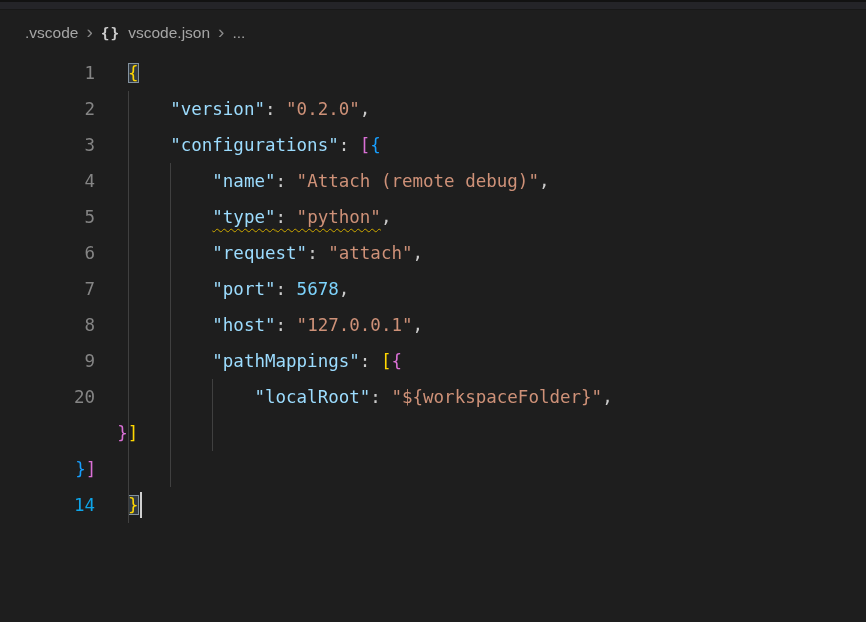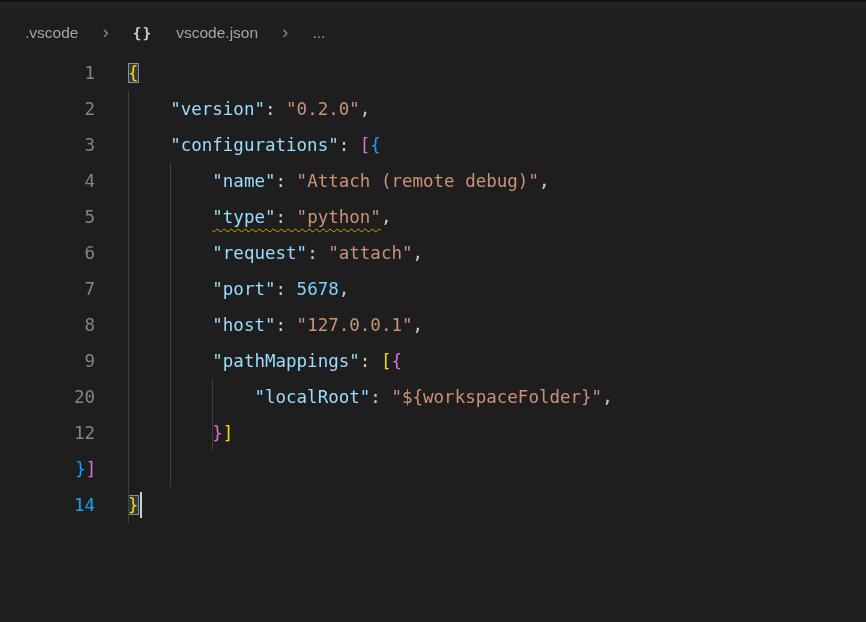--- a/index.html
+++ b/index.html
@@ -17,21 +17,21 @@
     background: #242428;
     border-top: 2px solid #121212;
     border-bottom: 1px solid #181818;
   }
 
   
   .breadcrumb {
     height: 45px;
     display: flex;
     align-items: center;
-    gap: 24px;
+    gap: 8px;
     padding-left: 25px;
     font-family: "Liberation Sans", sans-serif;
     font-size: 15.5px;
     color: #a6a6a6;
   }
   .breadcrumb .crumb { cursor: pointer; }
   .breadcrumb .sep {
     color: #8a8a8a;
     font-size: 19px;
     line-height: 1;
@@ -159,21 +159,20 @@
       </div>
       <div class="line">
         <span class="ln">9</span>
         <span class="code"><span class="tok ws">        </span><span class="tok k">"pathMappings"</span><span class="tok p">: </span><span class="tok b1">[</span><span class="tok b2">{</span></span>
       </div>
       <div class="line">
         <span class="ln">20</span>
         <span class="code"><span class="tok ws">            </span><span class="tok k">"localRoot"</span><span class="tok p">: </span><span class="tok s">"${workspaceFolder}"</span><span class="tok p">,</span></span>
       </div>
       <div class="line">
-        <span class="ln">12</span>
         <span class="code"><span class="tok ws">        </span><span class="tok b2">}</span><span class="tok b1">]</span></span>
       </div>
       <div class="line">
         <span class="code"><span class="tok ws">    </span><span class="tok b3">}</span><span class="tok b2">]</span></span>
       </div>
       <div class="line active">
         <span class="ln">14</span>
         <span class="code"><span class="tok b1 match">}</span><span class="cursor"></span></span>
       </div>
     </div>

